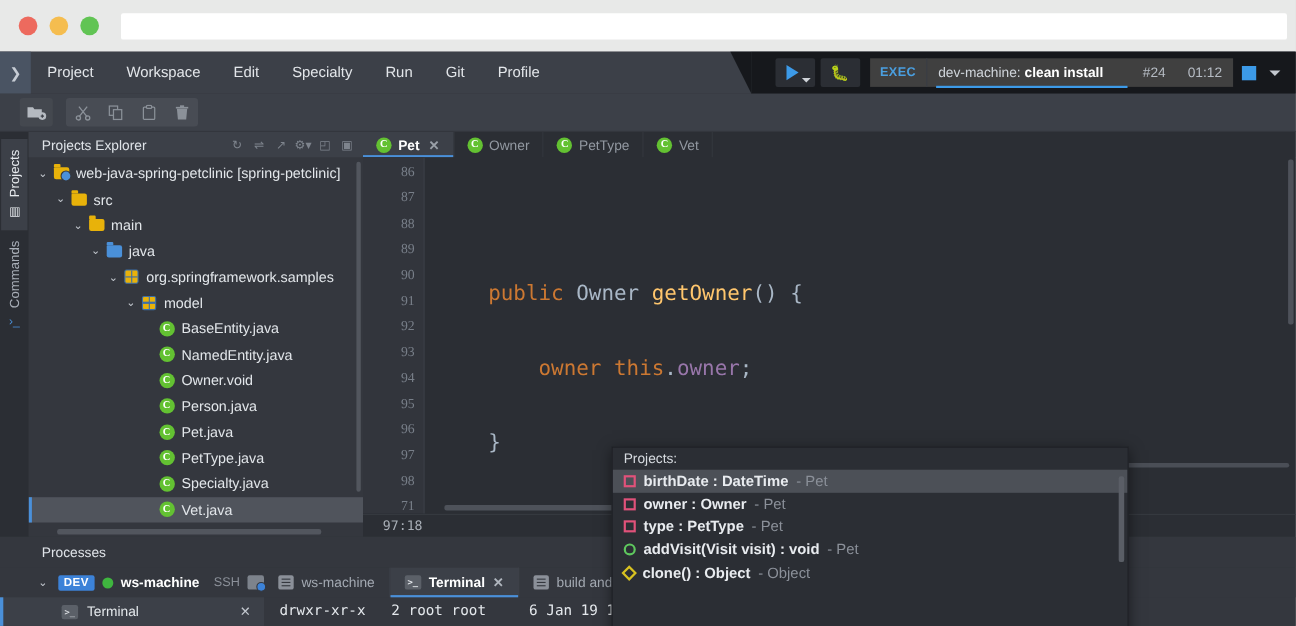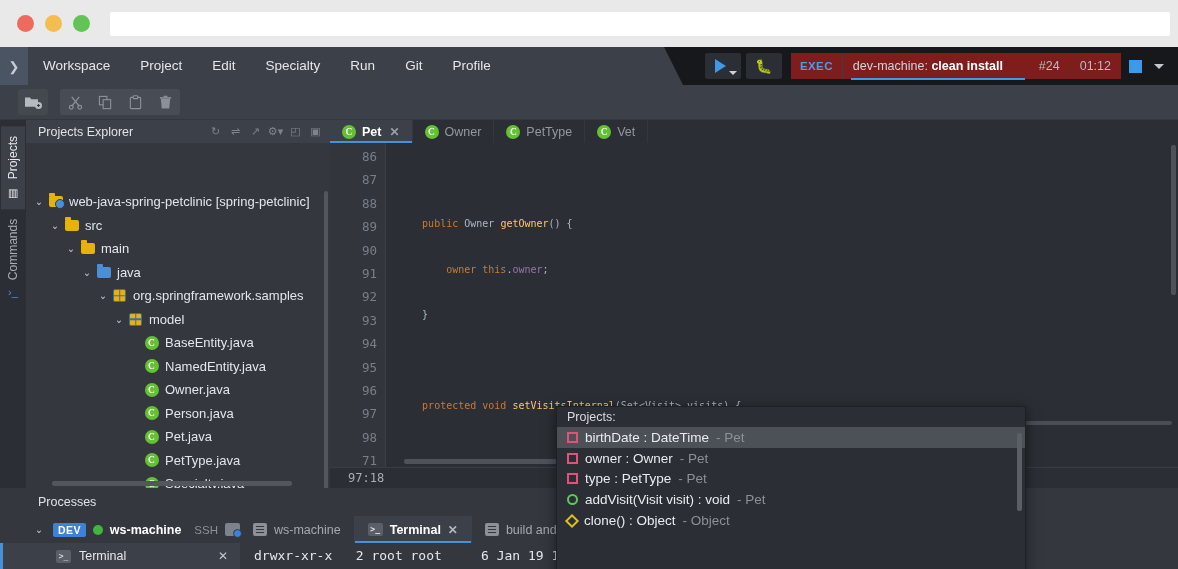--- a/index.html
+++ b/index.html
@@ -72,21 +72,21 @@
     margin-left: -4px;
   }
   .mini-caret {
     position: absolute; right: 4px; bottom: 4px;
     width: 0; height: 0; border-left: 4px solid transparent;
     border-right: 4px solid transparent; border-top: 4px solid #cfd3d8;
   }
   .bug-icon { font-size: 14px; color: #8bc34a; }
   .exec-chip {
     display: flex; align-items: center; height: 26px;
-    background: #7f1d1d; margin-left: 4px; position: relative;
+    background: #404040; margin-left: 4px; position: relative;
   }
   .exec-label {
     color: #4a9fe0; font-size: 11.5px; font-weight: bold; letter-spacing: .4px;
     padding: 0 9px; border-right: 1px solid #3a3e45; line-height: 26px;
   }
   .exec-target {
     position: relative; padding: 0 12px 0 10px; font-size: 12.5px;
     color: #cfd4da; line-height: 26px; min-width: 186px;
   }
   .exec-target b { color: #ffffff; }
@@ -126,21 +126,21 @@
   }
   .rail-tab {
     writing-mode: vertical-rl; transform: rotate(180deg);
     font-size: 12px; color: #a9afb8; padding: 10px 5px;
     display: flex; align-items: center; gap: 7px;
   }
   .rail-tab.active { background: #3c4048; color: #e6e9ed; }
   .rail-ico { transform: rotate(90deg); font-size: 11px; }
 
   
-  .explorer { width: 304px; background: #34373e; display: flex; flex-direction: column; flex: none; gap: 44px; }
+  .explorer { width: 304px; background: #34373e; display: flex; flex-direction: column; flex: none; }
   .explorer-head {
     height: 23px; background: #3c4048; display: flex; align-items: center;
     padding-left: 12px; font-size: 12.5px; color: #dfe3e8; flex: none;
   }
   .explorer-head .ex-icons { margin-left: auto; display: flex; gap: 3px; padding-right: 6px; color: #7e848d; }
   .ex-ico { width: 17px; height: 17px; display: flex; align-items: center; justify-content: center; font-size: 11px; }
   .tree { flex: 1; overflow: hidden; position: relative; padding-top: 3px; }
   .tree-row {
     display: flex; align-items: center; height: 23.5px;
     font-size: 13px; color: #e2e6ea; white-space: nowrap; position: relative;
@@ -204,27 +204,27 @@
   }
   .etab .x { font-size: 12px; color: #9aa0a8; margin-left: 2px; }
 
   .code-wrap { flex: 1; position: relative; background: #2b2e34; overflow: hidden; }
   .gutter {
     position: absolute; left: 0; top: 0; bottom: 0; width: 56px;
     background: #32353c; color: #787f89;
     font-family: "DejaVu Sans Mono", monospace; font-size: 12.5px;
     text-align: right; padding-right: 9px; padding-top: 2px;
   }
-  .gutter div { height: 23.4px; line-height: 23.4px; }
+  .gutter div { height: 23.4px; line-height: 23.4px; font-family: Liberation Serif, serif; }
   .gutter::after {
     content:""; position:absolute; right:0; top:0; bottom:0; width:1px; background:#3b3f46;
   }
   .code {
     position: absolute; left: 56px; top: 2px; right: 0; bottom: 0;
-    font-family: "DejaVu Sans Mono", monospace; font-size: 10px;
+    font-family: "DejaVu Sans Mono", monospace; font-size: 19px;
     white-space: pre; color: #a9b7c6;
   }
   .code div { height: 23.4px; line-height: 23.4px; padding-left: 12px; }
   .kw { color: #cc7832; }
   .ty { color: #a9b7c6; }
   .mn { color: #ffc66d; }
   .fl { color: #9876aa; }
 
   .code-hscroll {
     position: absolute; left: 74px; bottom: 3px; width: 500px; height: 5px;
@@ -256,21 +256,21 @@
     height: 20px; background: #2b2e34; color: #d7dbe0; font-size: 12.5px;
     padding-left: 10px; line-height: 20px;
   }
   .prop-row {
     height: 20.8px; display: flex; align-items: center; gap: 7px;
     padding-left: 10px; font-size: 13.5px; color: #e8ebef;
     white-space: nowrap; overflow: hidden;
   }
   .prop-row.sel { background: #4c5057; }
   .prop-row .owner { color: #8b9099; font-weight: normal; }
-  .prop-row .nm { font-weight: normal; text-align: center; }
+  .prop-row .nm { font-weight: bold; text-align: center; }
   .pico { width: 11px; height: 11px; flex: none; }
   .pico.field { border: 2px solid #e0527a; background: transparent; }
   .pico.prop  { width: 10px; height: 10px; border: 2px solid #d8c221; transform: rotate(45deg); }
   .pico.meth  { border: 2px solid #5ec85e; border-radius: 50%; background: transparent; }
   .prop-scroll {
     position: absolute; right: 3px; top: 26px; width: 5px; height: 78px;
     background: #5a5e66; border-radius: 2px;
   }
 
   
@@ -347,22 +347,22 @@
       <div class="dot green"></div>
     </div>
     <div class="urlbar"></div>
   </div>
 
   <div class="ide">
 
     <div class="menubar">
       <div class="menu-expand">❯</div>
       <div class="menu-items">
+        <div class="menu-item">Project</div>
         <div class="menu-item">Workspace</div>
-        <div class="menu-item">Project</div>
         <div class="menu-item">Edit</div>
         <div class="menu-item">Specialty</div>
         <div class="menu-item">Run</div>
         <div class="menu-item">Git</div>
         <div class="menu-item">Profile</div>
       </div>
 
       <div class="runbar">
         <div class="rb-btn">
           <span class="play-tri"></span>
@@ -510,21 +510,21 @@
           <div class="tree-row" style="padding-left:116px">
             <span class="ico">
                 <span class="jclass">C</span>
               </span>
             <span class="tree-label">NamedEntity.java</span>
           </div>
           <div class="tree-row" style="padding-left:116px">
             <span class="ico">
                 <span class="jclass">C</span>
               </span>
-            <span class="tree-label">Owner.java</span>
+            <span class="tree-label">Owner.void</span>
           </div>
           <div class="tree-row" style="padding-left:116px">
             <span class="ico">
                 <span class="jclass">C</span>
               </span>
             <span class="tree-label">Person.java</span>
           </div>
           <div class="tree-row" style="padding-left:116px">
             <span class="ico">
                 <span class="jclass">C</span>

